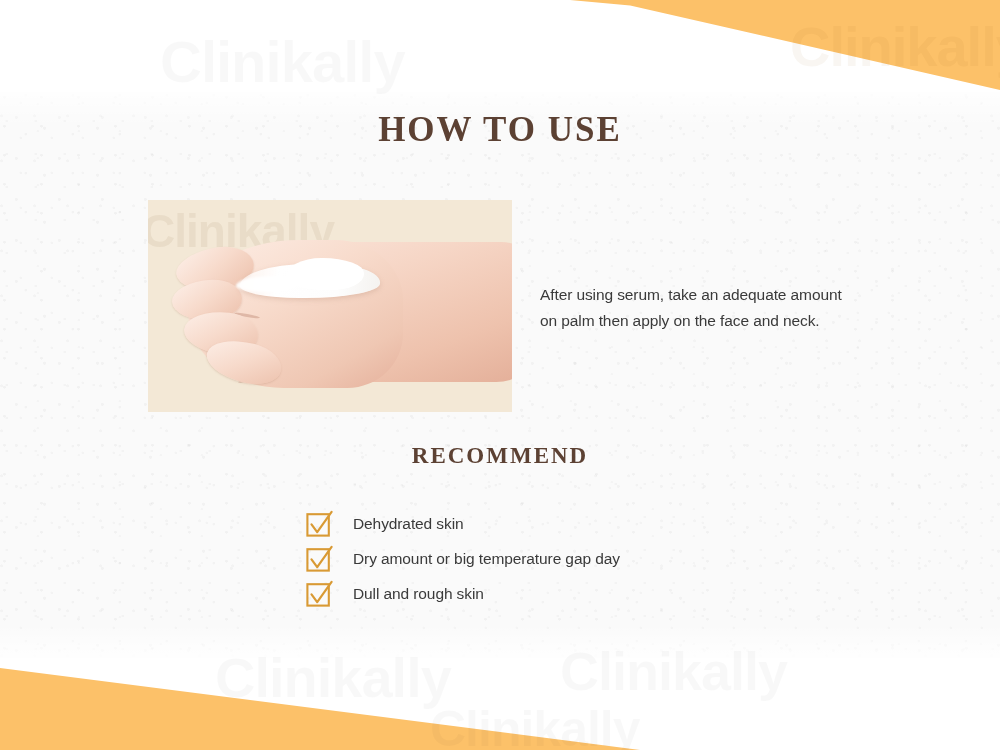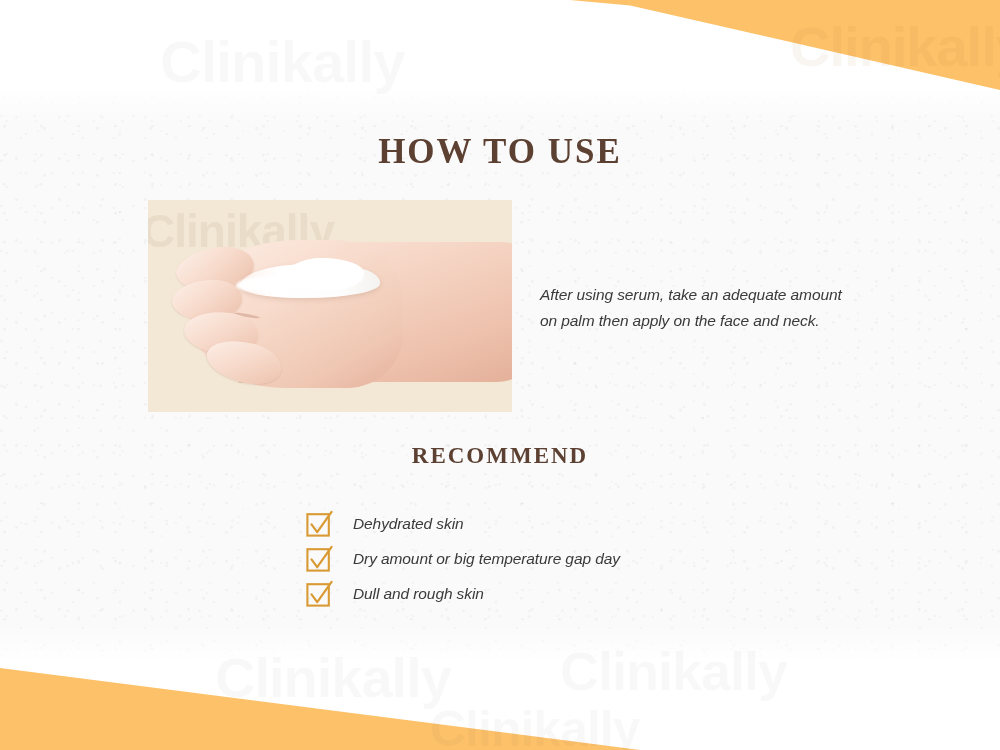--- a/index.html
+++ b/index.html
@@ -90,21 +90,21 @@
   
   .heading {
     position: absolute;
     width: 100%;
     text-align: center;
     color: #5c4133;
     font-family: "Liberation Serif", serif;
     font-weight: 700;
     letter-spacing: 2px;
   }
-  .heading-how { top: 132px; font-size: 35px; }
+  .heading-how { top: 110px; font-size: 35px; }
   .heading-rec { top: 443px; font-size: 23px; }
 
   
   .photo {
     position: absolute;
     left: 148px;
     top: 200px;
     width: 364px;
     height: 212px;
     background: #f3e8d6;
@@ -195,34 +195,33 @@
   .body-copy {
     position: absolute;
     left: 540px;
     top: 282px;
     width: 330px;
     color: #3a3a3a;
     font-size: 15.5px;
     line-height: 26px;
     letter-spacing: -0.1px;
   }
-  .body-copy .line { display: block; font-style: italic; }
+  .body-copy .line { display: block; }
 
   
   .rec-list {
     position: absolute;
     left: 306px;
     top: 506px;
     width: 520px;
   }
   .rec-item {
     display: flex;
     align-items: center;
     height: 35px;
-    font-style: italic;
   }
   .check-icon {
     width: 26px;
     height: 26px;
     flex: 0 0 26px;
     position: relative;
     margin-right: 21px;
   }
   .check-icon svg { display: block; overflow: visible; }
   .rec-label {

